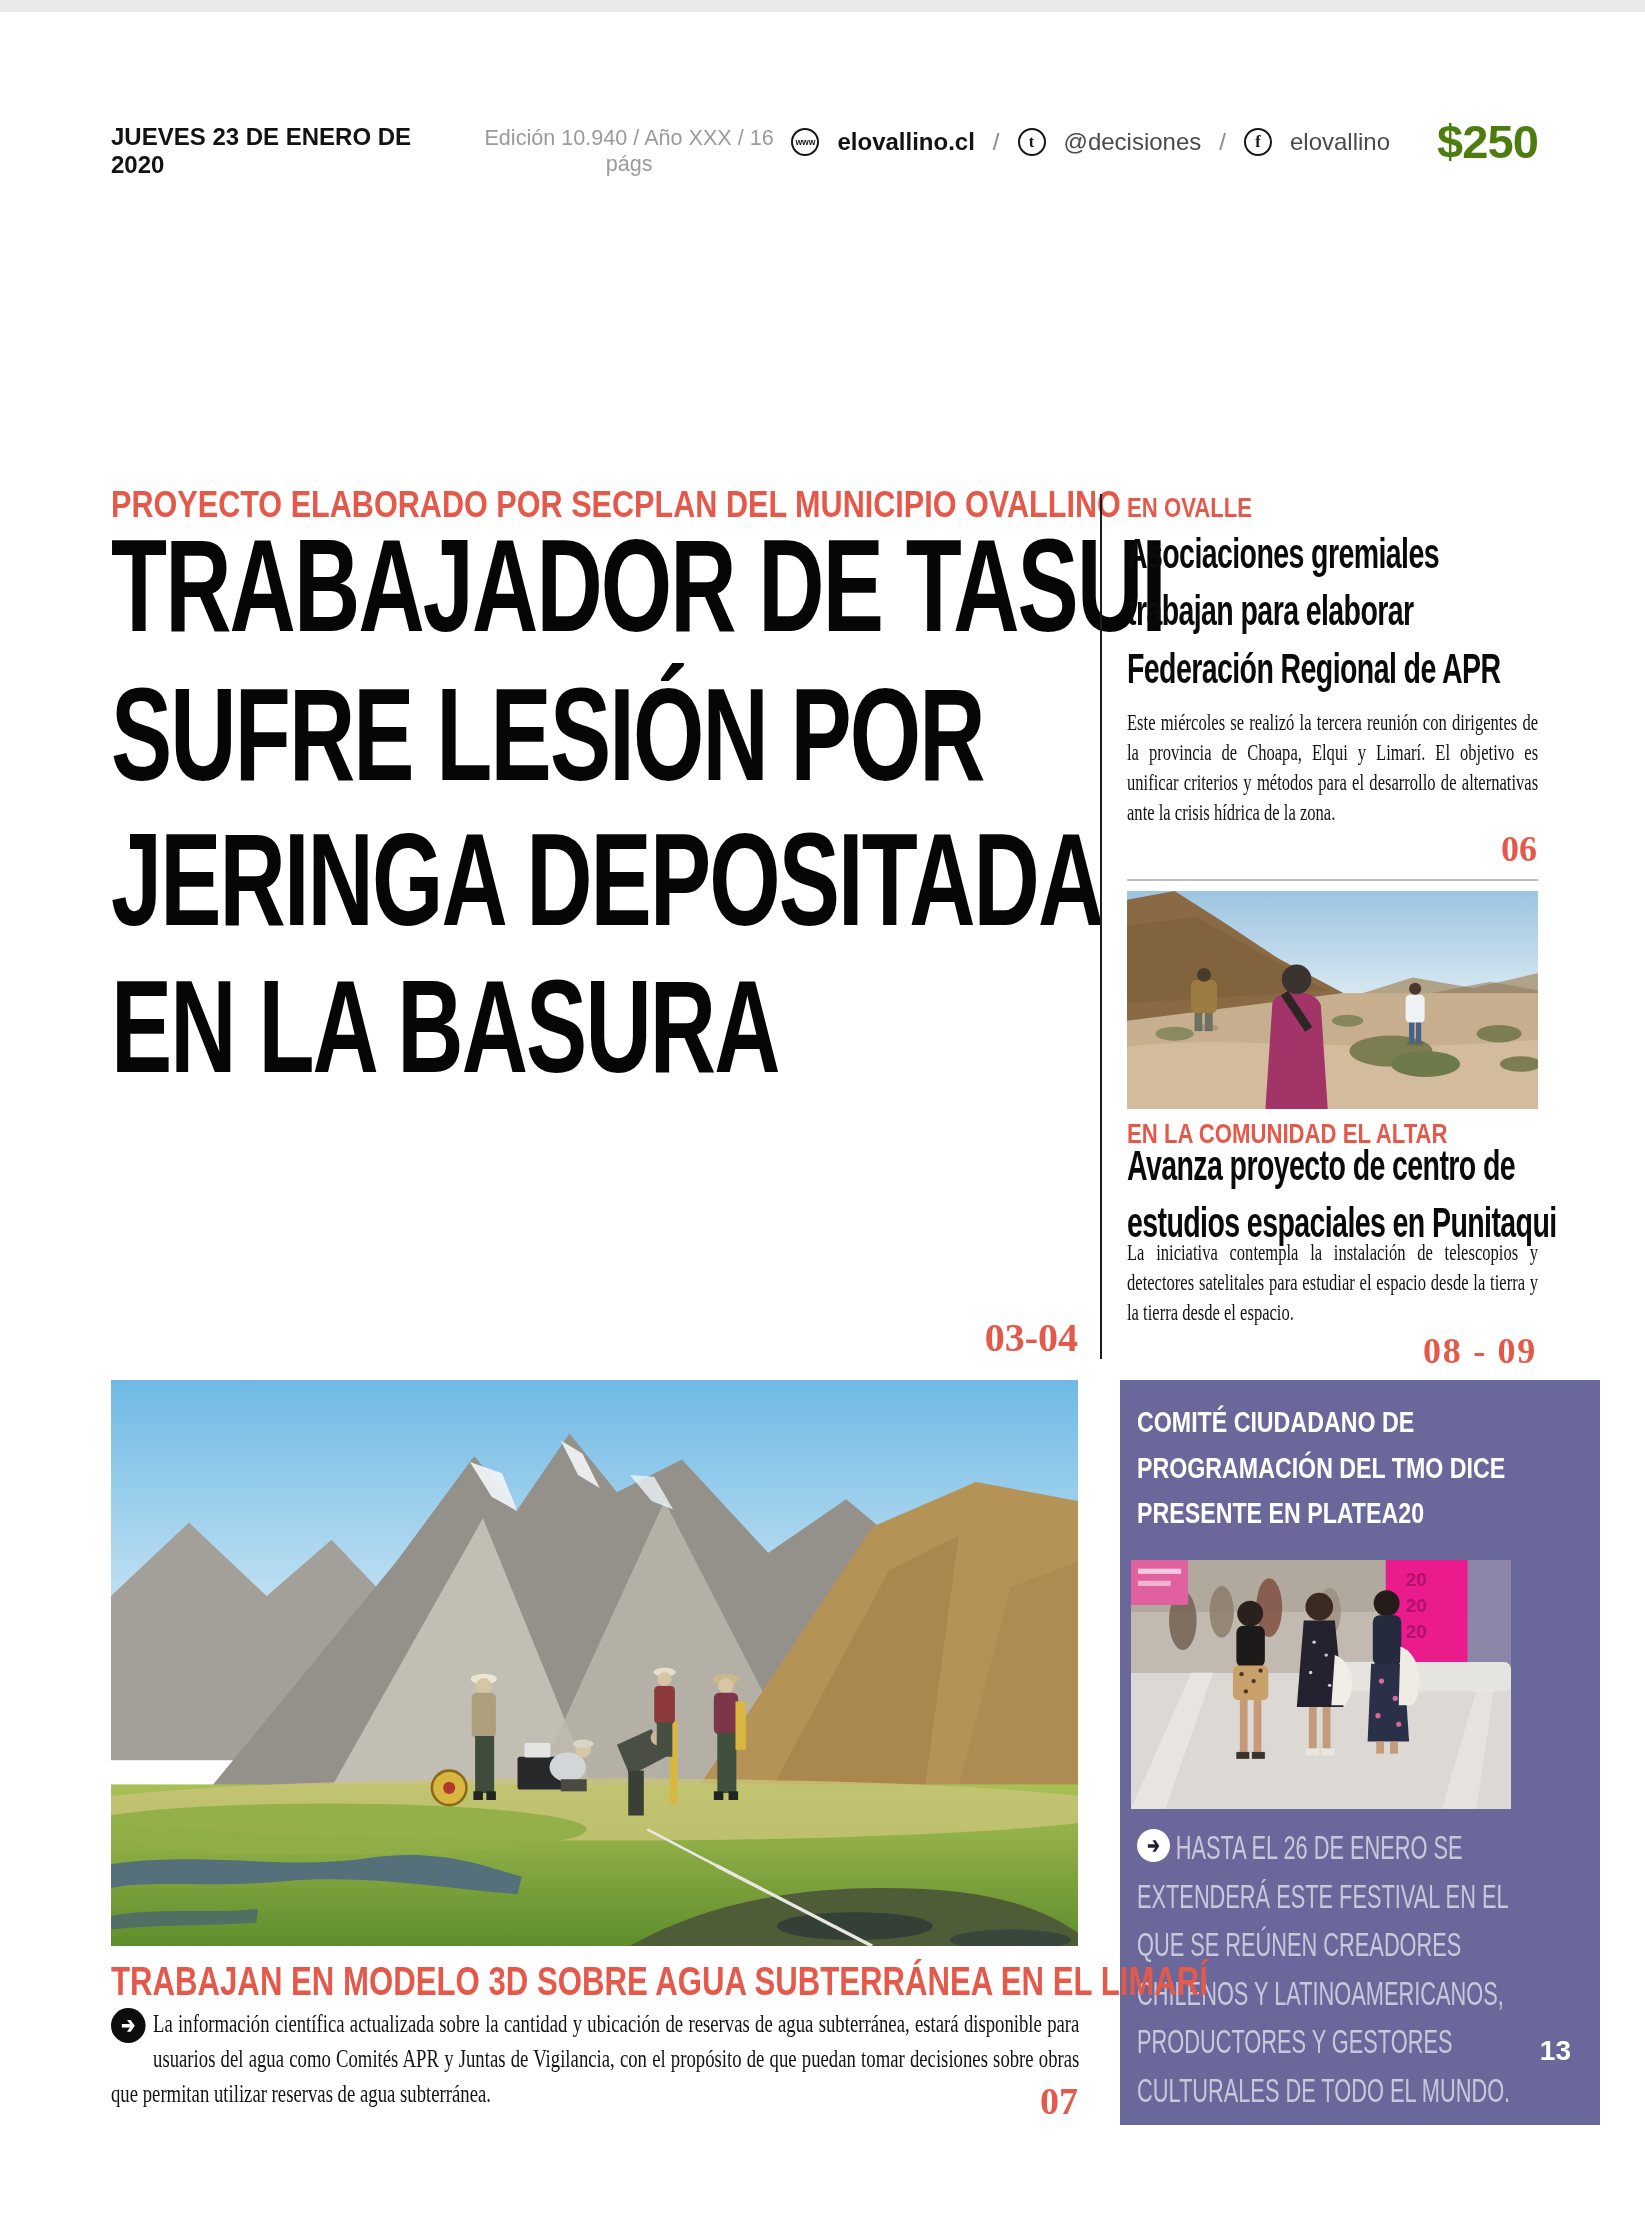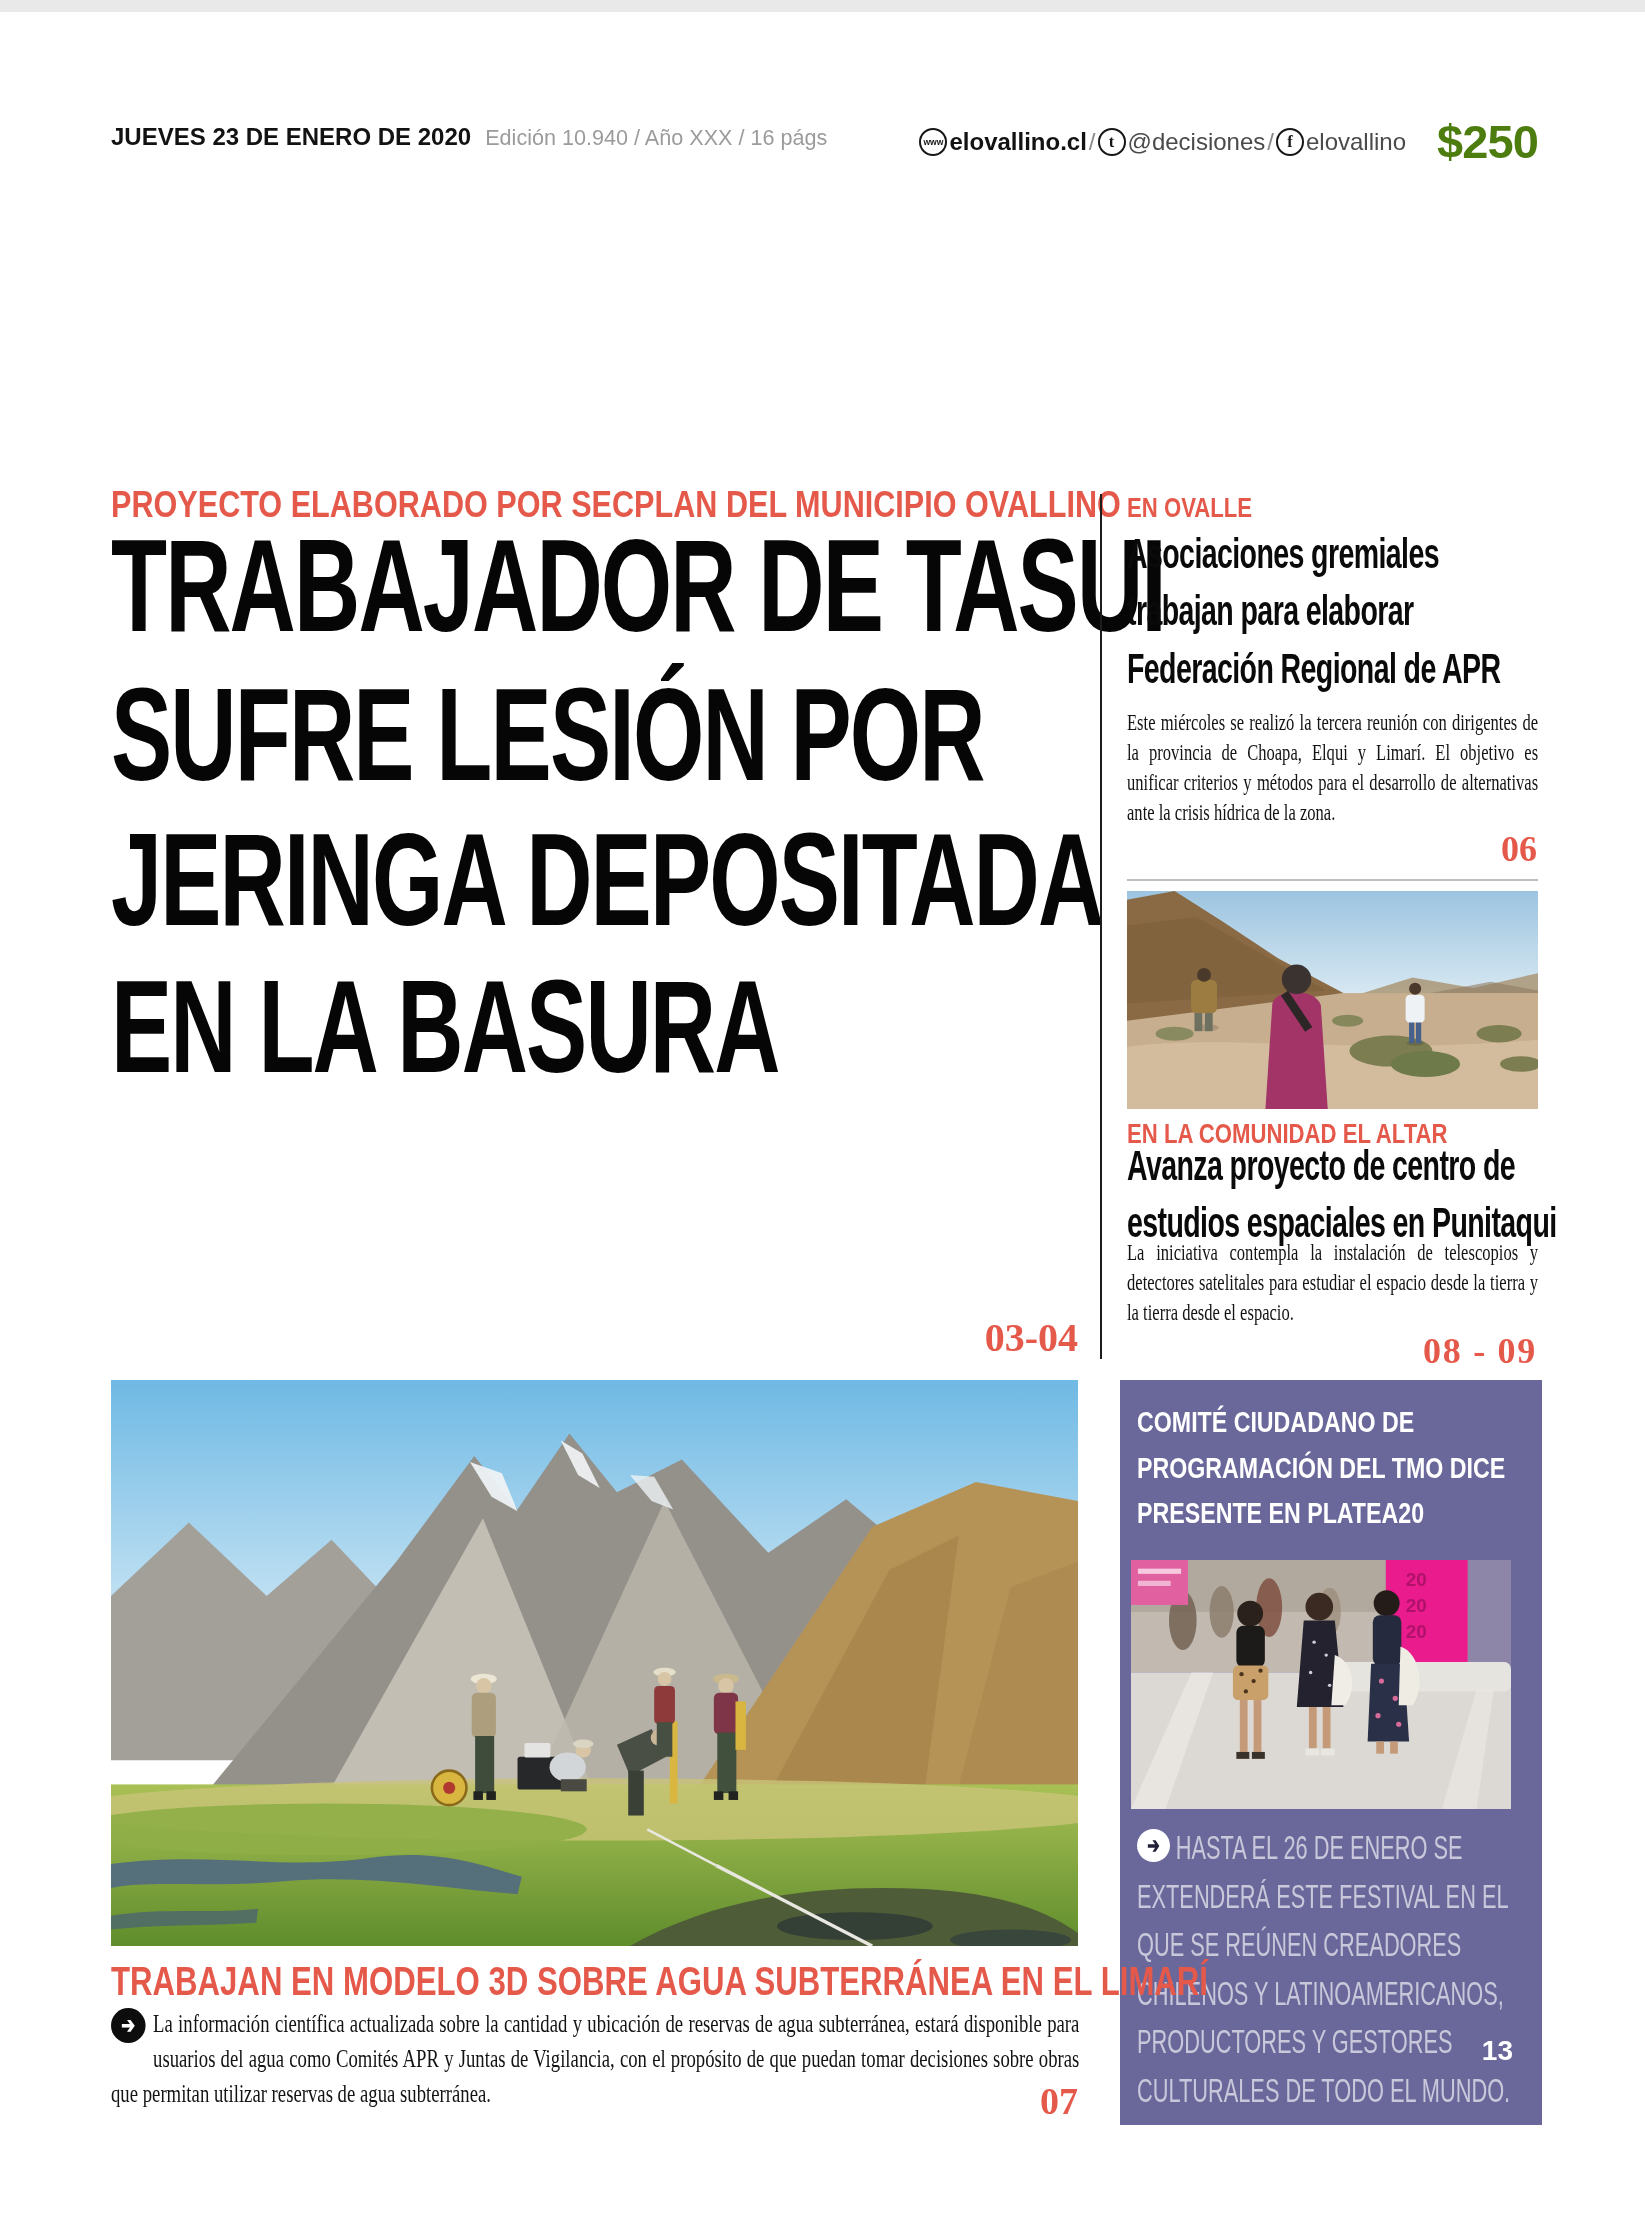--- a/index.html
+++ b/index.html
@@ -4,21 +4,21 @@
 <style>
   html,body{margin:0;padding:0;background:#e9e9e9;}
   .page{position:relative;width:1646px;height:2214px;background:#ffffff;overflow:hidden;
         font-family:"Liberation Sans",sans-serif;color:#111;margin-top:12px;}
   
   .topbar{position:absolute;left:111px;top:102px;width:1427px;height:45px;
           display:flex;align-items:baseline;justify-content:space-between;}
   .tb-left{display:flex;align-items:baseline;}
   .tb-date{font-weight:bold;font-size:24px;letter-spacing:0px;color:#121212;}
   .tb-edition{font-size:21.6px;color:#9b9b9b;margin-left:14px;text-align:center;}
-  .tb-right{display:flex;align-items:center;gap:2px;}
+  .tb-right{display:flex;align-items:center;gap:18px;}
   .ic-circle{display:inline-flex;align-items:center;justify-content:center;
              width:28px;height:28px;border:2.6px solid #161616;border-radius:50%;
              font-weight:bold;color:#161616;box-sizing:border-box;}
   .ic-globe{font-size:8.6px;letter-spacing:0;}
   .ic-small{font-size:16.4px;font-family:"Liberation Serif",serif;}
   .tb-site{font-weight:bold;font-size:24px;color:#121212;}
   .tb-sep{font-size:24px;color:#8a8a8a;}
   .tb-handle{font-size:24px;color:#4a4a4a;}
   .tb-price{font-weight:bold;font-size:47px;color:#4d7c0f;margin-left:29px;letter-spacing:-0.9px;}
   
@@ -57,21 +57,21 @@
   .rk1{left:1127px;top:481px;font-size:27px;transform:scaleX(.82);}
   .rh{left:1127px;font-weight:bold;font-size:42px;line-height:1;letter-spacing:-0.9px;
       transform:scaleX(.68);transform-origin:0 0;color:#0a0a0a;}
   .rbody{left:1127px;width:571px;transform:scaleX(.72);transform-origin:0 0;
          font-family:"Liberation Serif",serif;font-size:23px;line-height:1.3;color:#131313;
          text-align:justify;}
   .r1-ref{right:109px;top:816px;font-size:36px;}
   .rk2{left:1127px;top:1107px;font-size:27px;transform:scaleX(.82);}
   .r2-ref{right:109px;top:1318px;font-size:36px;letter-spacing:1.7px;}
   
-  .pbox{position:absolute;left:1120px;top:1368px;width:422px;height:745px;
+  .pbox{position:absolute;left:1120px;top:1368px;width:480px;height:745px;
         background:var(--box-purple,#6a689b);}
   .pb-title{position:absolute;left:17.3px;font-weight:bold;font-size:29px;color:#ffffff;
             line-height:1;transform:scaleX(.80);transform-origin:0 0;white-space:nowrap;}
   .pb-caption{position:absolute;left:17.3px;top:444px;width:585px;transform:scaleX(.66);
               transform-origin:0 0;font-size:33px;line-height:1.47;color:#c9c8da;letter-spacing:0px;}
   .pb-badge{float:left;width:50px;height:33px;border-radius:50%;background:#ffffff;color:#20203a;
             display:flex;align-items:center;justify-content:center;font-size:22.5px;font-weight:bold;
             margin:5.2px 8.6px 1.7px 0;}
   .pb-ref{position:absolute;right:29px;top:655px;font-family:Liberation Sans, sans-serif;
           font-weight:bold;font-size:28px;color:#ffffff;}

